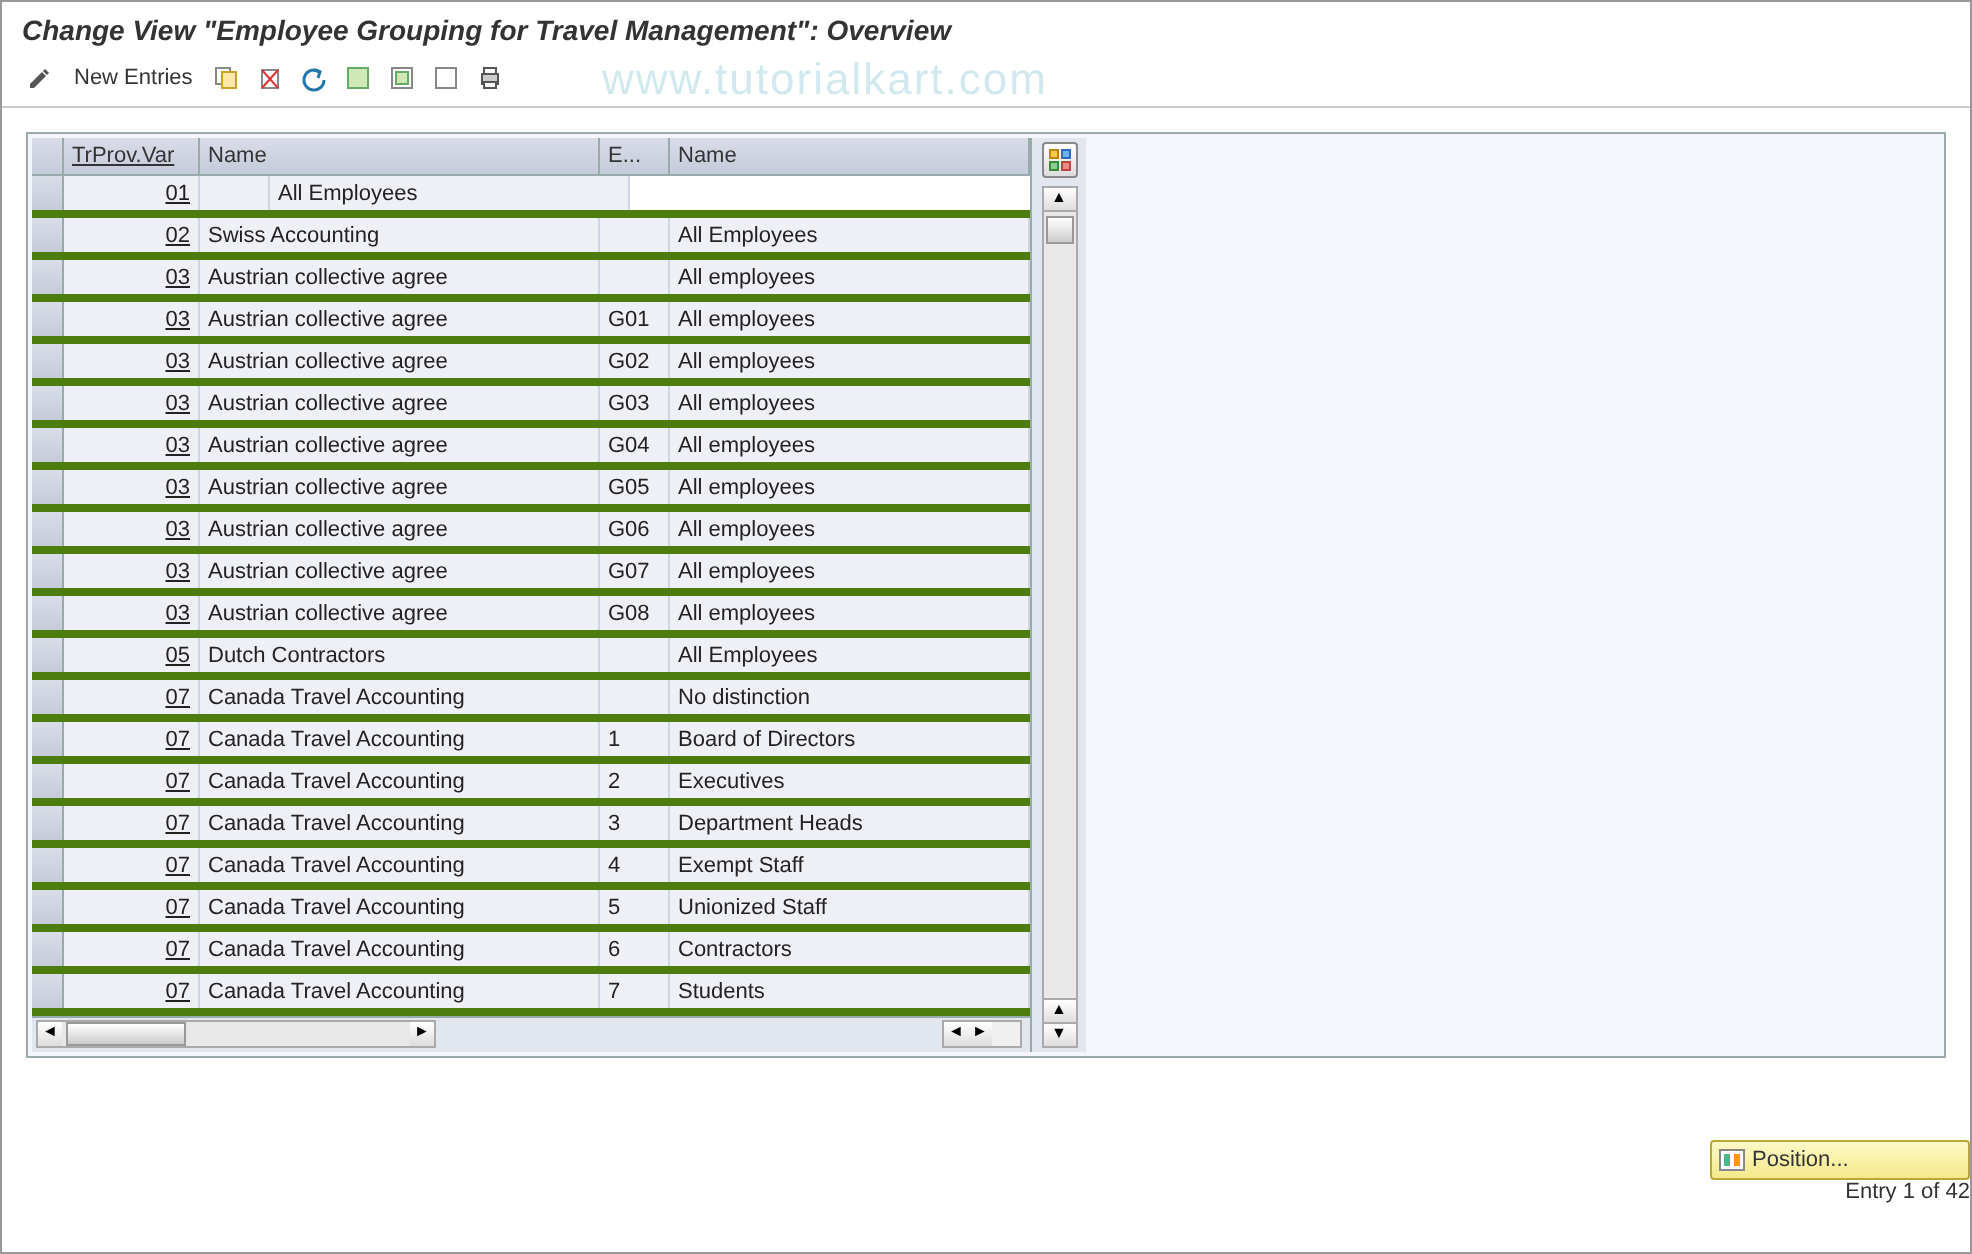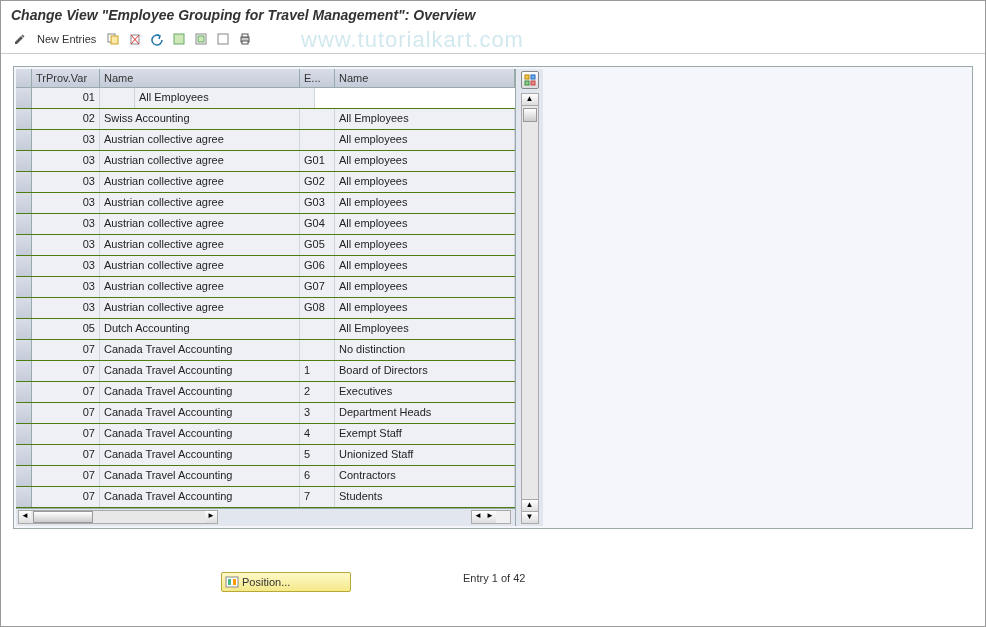--- a/index.html
+++ b/index.html
@@ -72,42 +72,42 @@
     .grid-header-cell {
       border-right: 1px solid #9aa;
       padding: 3px 4px;
       font-size: 11px;
       color: #333;
       white-space: nowrap;
       overflow: hidden;
     }
     .grid-row {
       display: flex;
-      border-bottom: 1px solid #4d7c0f;
+      border-bottom: 4px solid #4d7c0f;
       height: 21px;
     }
     .grid-row-selector {
       width: 16px;
       background: linear-gradient(#d8dde8, #c5cbd8);
       border-right: 1px solid #9aa;
       flex-shrink: 0;
     }
     .grid-cell {
       border-right: 1px solid #d0d4e0;
       padding: 3px 4px;
       font-size: 11px;
       color: #222;
       background: #f4f6fb;
       white-space: nowrap;
       overflow: hidden;
     }
     .grid-cell.readonly { background: #eef0f6; }
     .grid-cell.right { text-align: right; }
     .col-sel   { width: 16px; }
-    .col-trvar { width: 68px; }
+    .col-trvar { width: 68px; text-decoration: underline; }
     .col-name1 { width: 200px; }
     .col-egrp  { width: 35px; }
     .col-name2 { width: 180px; }
     .grid-side {
       width: 28px;
       background: #e2e6ef;
       border-left: 1px solid #9aa;
       display: flex;
       flex-direction: column;
       align-items: center;
@@ -187,25 +187,26 @@
       position: absolute;
       left: 2px;
       top: 0;
       bottom: 0;
       width: 60px;
       background: linear-gradient(#fff,#ccc);
       border: 1px solid #999;
     }
     .footer {
       position: absolute;
-      bottom: 34px;
+      bottom: 24px;
       left: 0;
       right: 0;
       display: flex;
-      align-items: flex-start;
+      align-items: flex-end;
+      flex-direction: column;
     }
     .position-btn {
       margin-left: 220px;
       display: flex;
       align-items: center;
       background: linear-gradient(#fff9c8, #f5e98a);
       border: 1px solid #b8a838;
       border-radius: 2px;
       height: 20px;
       width: 130px;
@@ -368,21 +369,21 @@
         <div class="grid-row">
           <div class="grid-row-selector"></div>
           <div class="grid-cell readonly col-trvar right">03</div>
           <div class="grid-cell readonly col-name1">Austrian collective agree</div>
           <div class="grid-cell readonly col-egrp">G08</div>
           <div class="grid-cell readonly col-name2">All employees</div>
         </div>
         <div class="grid-row">
           <div class="grid-row-selector"></div>
           <div class="grid-cell readonly col-trvar right">05</div>
-          <div class="grid-cell readonly col-name1">Dutch Accounting</div>
+          <div class="grid-cell readonly col-name1">Dutch Contractors</div>
           <div class="grid-cell readonly col-egrp"></div>
           <div class="grid-cell readonly col-name2">All Employees</div>
         </div>
         <div class="grid-row">
           <div class="grid-row-selector"></div>
           <div class="grid-cell readonly col-trvar right">07</div>
           <div class="grid-cell readonly col-name1">Canada Travel Accounting</div>
           <div class="grid-cell readonly col-egrp"></div>
           <div class="grid-cell readonly col-name2">No distinction</div>
         </div>

